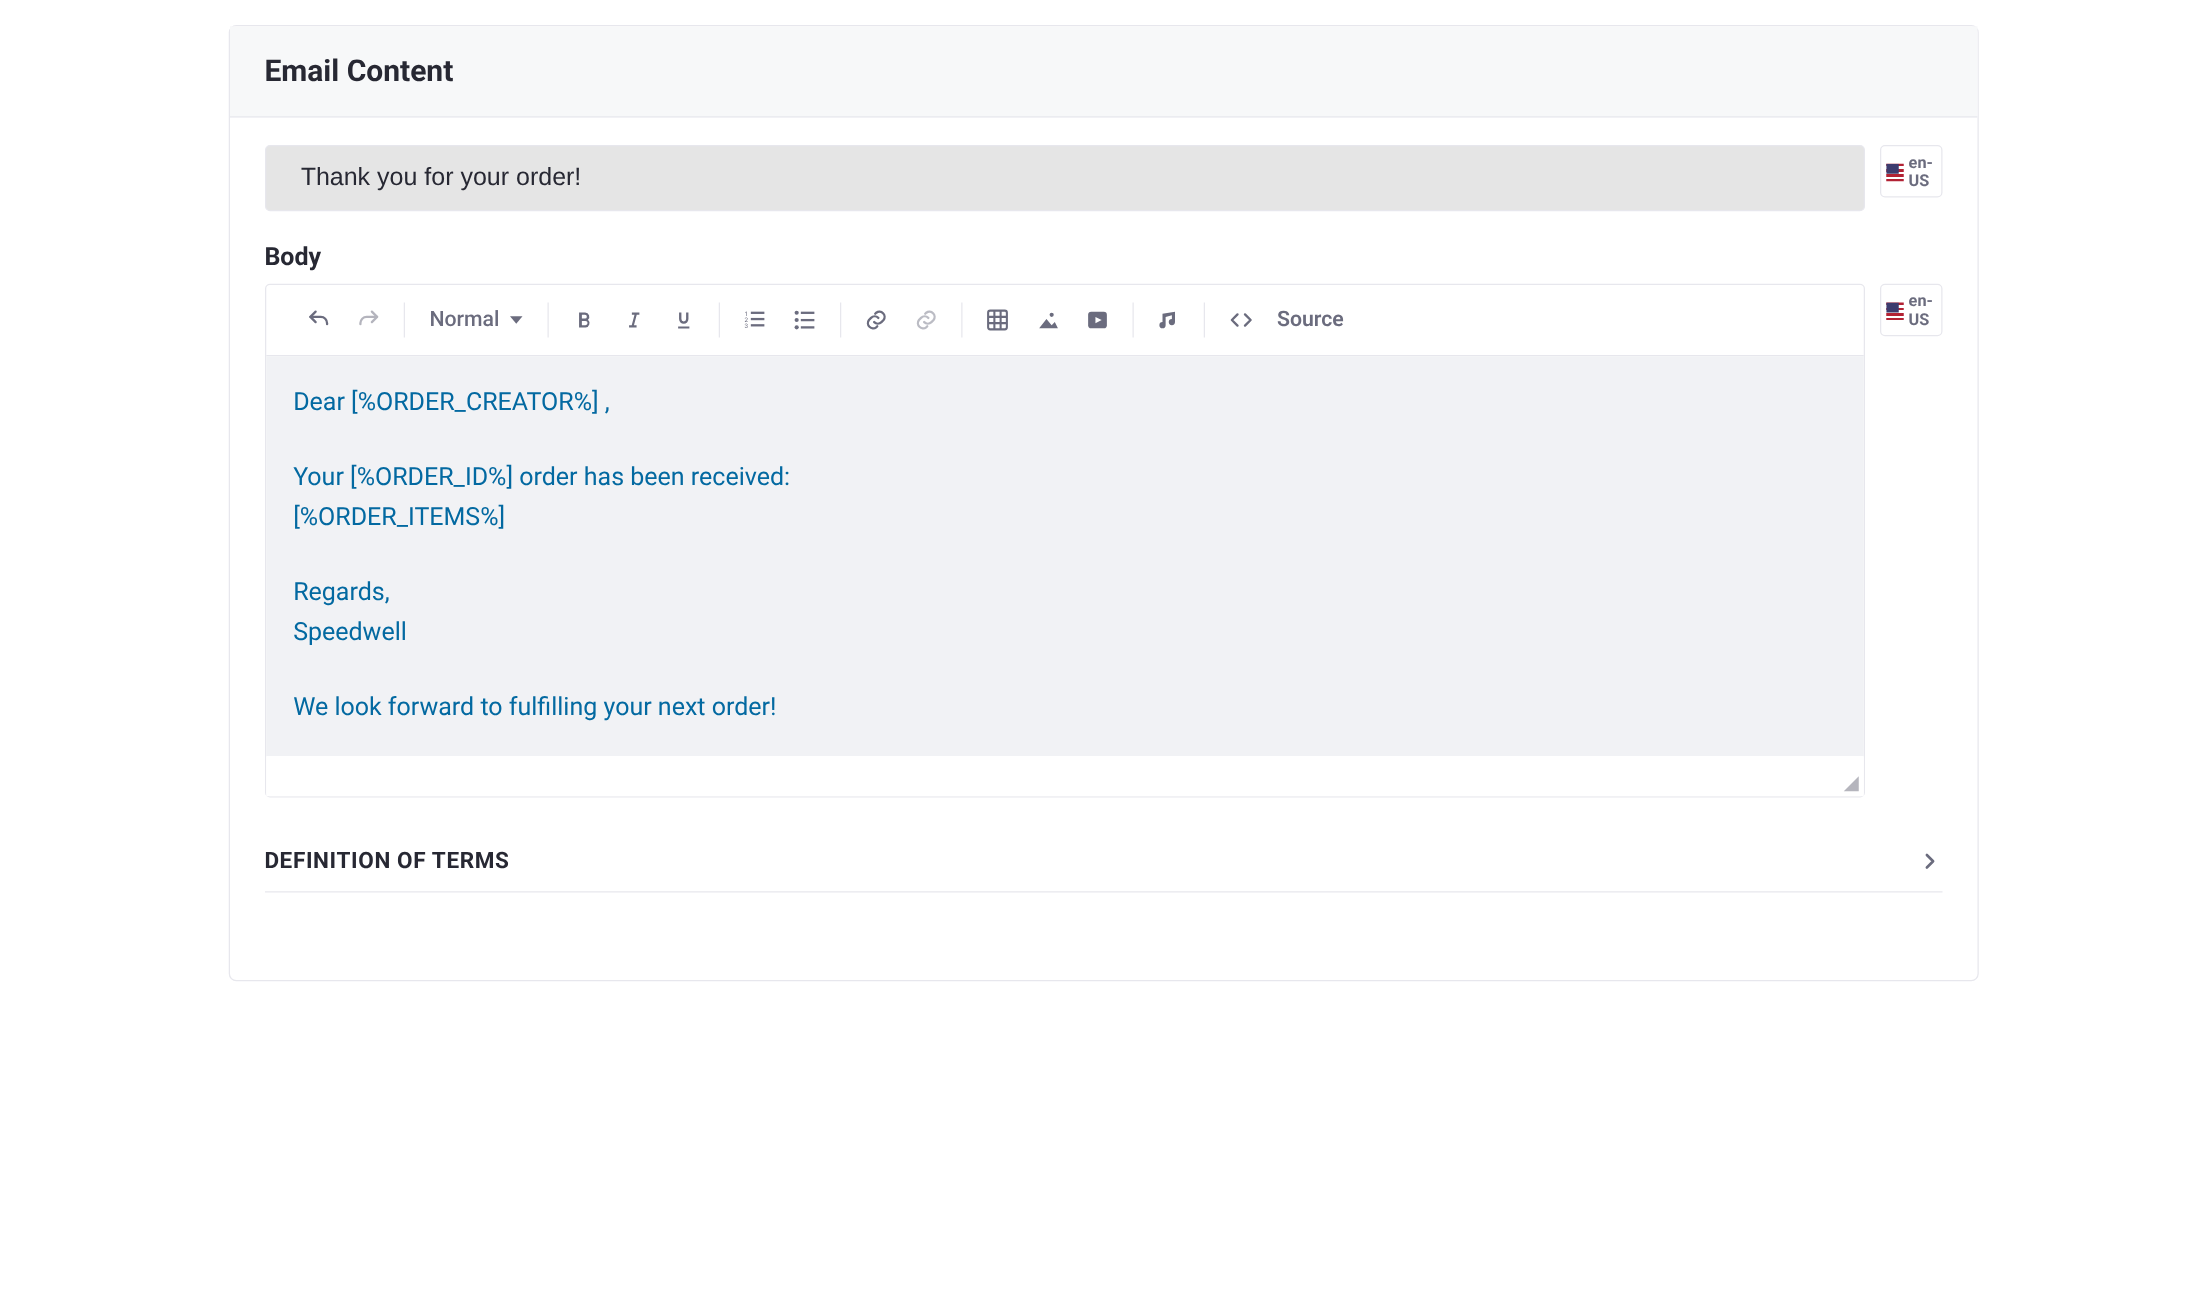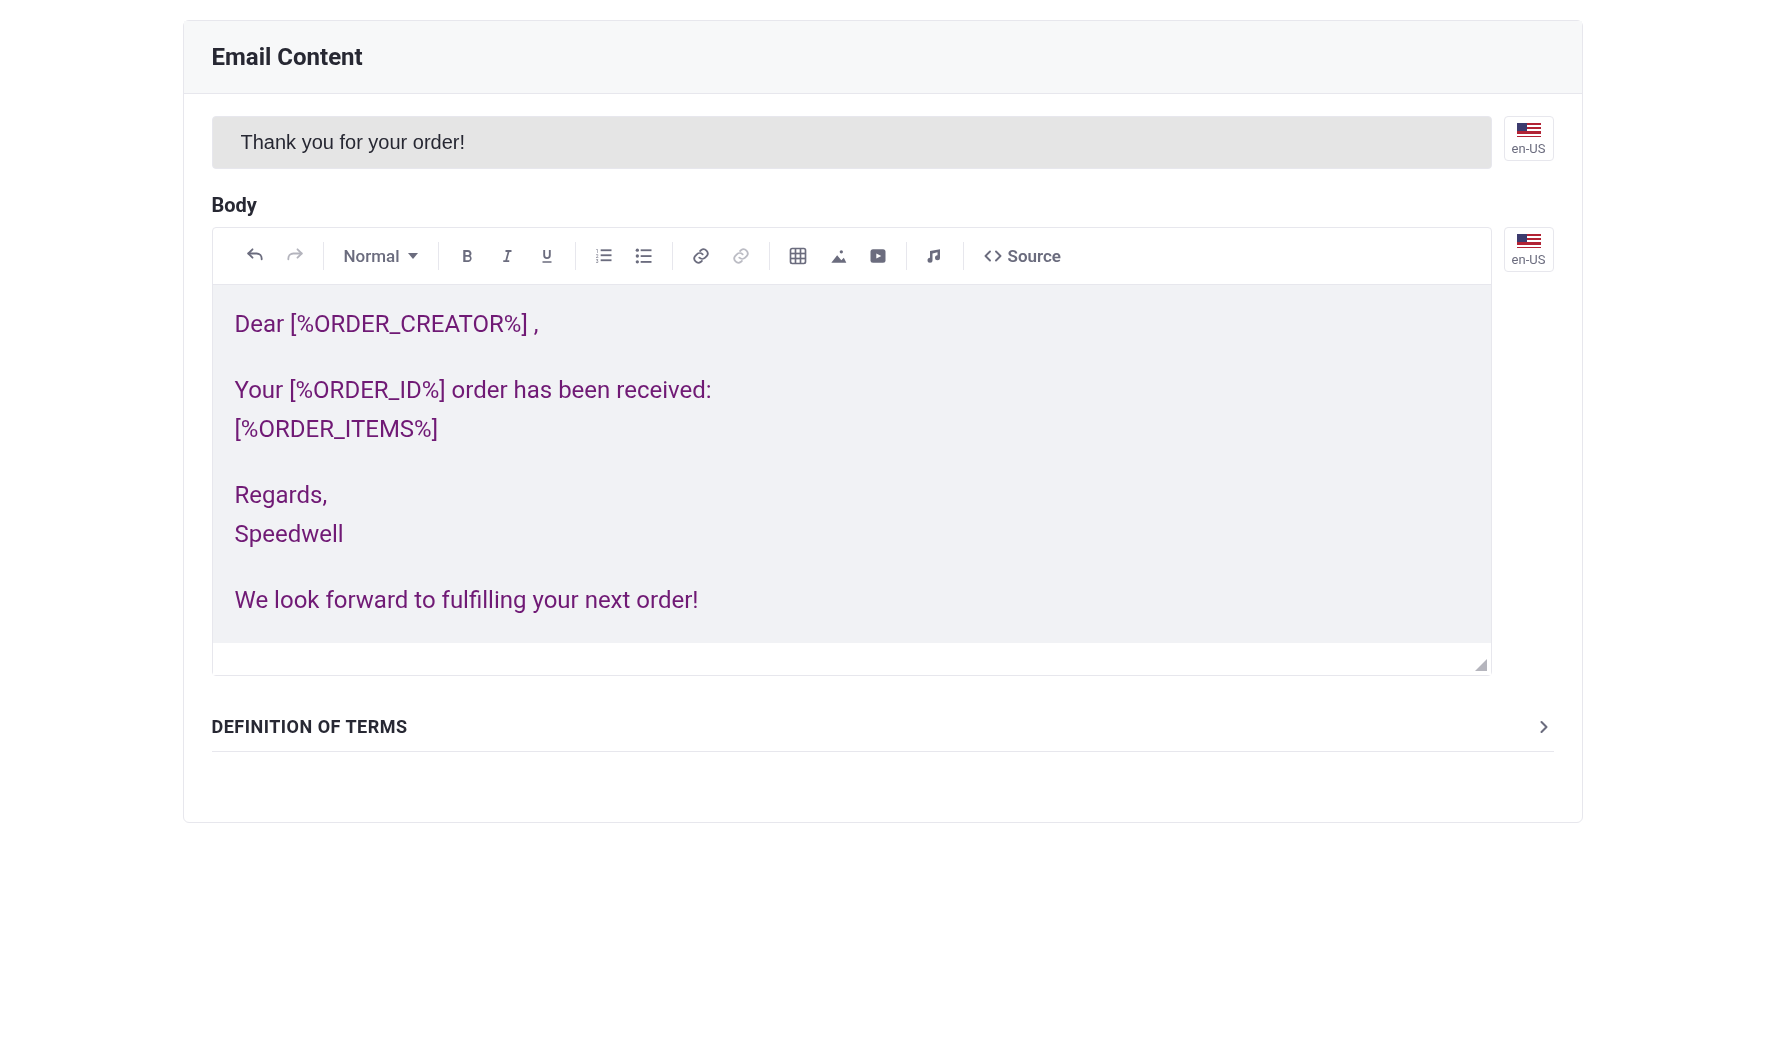--- a/index.html
+++ b/index.html
@@ -51,28 +51,29 @@
     padding: 14px 28px;
     font-size: 20px;
     color: #272833;
     outline: none;
   }
   .locale-box {
     width: 50px;
     border: 1px solid #e7e7ed;
     border-radius: 4px;
     display: flex;
-    flex-direction: column;
+    flex-direction: row;
     align-items: center;
     justify-content: center;
     padding: 6px 4px 4px 4px;
     background: #fff;
     gap: 4px;
     cursor: pointer;
     align-self: flex-start;
+    font-weight: bold;
   }
   .locale-box .flag {
     width: 24px; height: 14px;
     position: relative;
     overflow: hidden;
   }
   .flag-us {
     background: linear-gradient(
       to bottom,
       #b22234 0%, #b22234 15%,
@@ -147,36 +148,36 @@
   .caret-down {
     width: 0; height: 0;
     border-left: 5px solid transparent;
     border-right: 5px solid transparent;
     border-top: 6px solid #6b6c7e;
     margin-left: 2px;
   }
   .tb-source {
     display: inline-flex;
     align-items: center;
-    gap: 6px;
+    gap: 20px;
     color: #6b6c7e;
     font-size: 17px;
     font-weight: 600;
     cursor: pointer;
     padding: 4px 6px;
     border-radius: 3px;
   }
   svg { display: block; }
 
   .editor-content {
     background: #f1f2f5;
     padding: 20px 22px 24px 22px;
-    font-size: 24px;
+    font-size: 20px;
     line-height: 1.6;
-    color: #701a75;
+    color: #0369a1;
     min-height: 280px;
   }
   .editor-content p { margin: 0 0 28px 0; }
   .editor-content p:last-child { margin-bottom: 0; }
   .editor-footer {
     height: 32px;
     background: #fff;
     position: relative;
   }
   .resize-handle {

